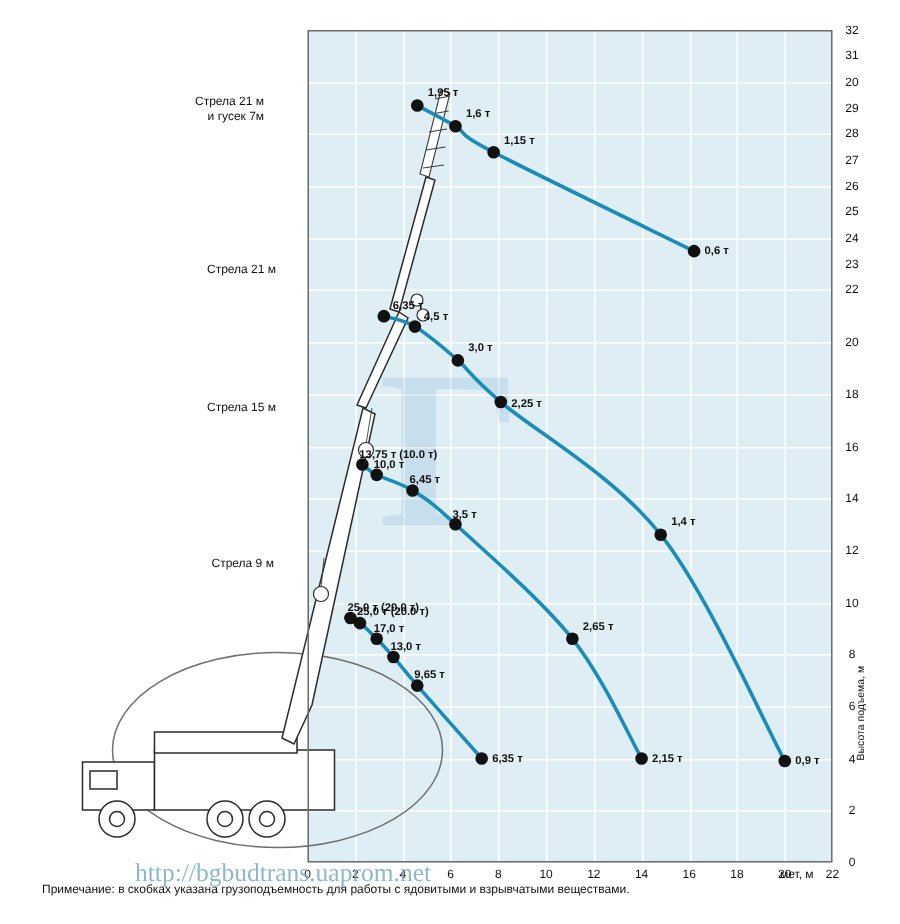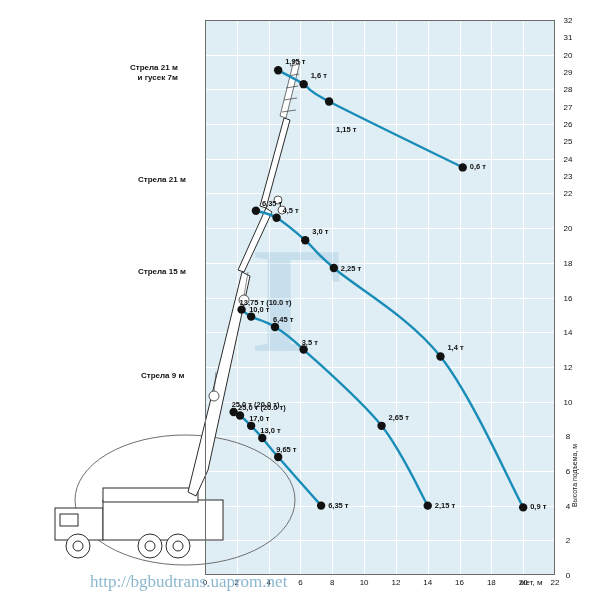--- a/index.html
+++ b/index.html
@@ -20,21 +20,21 @@
   .xtick-row{position:absolute;left:205px;top:578px;width:352px;height:14px;}
 
   .ylabel{position:absolute;left:578px;top:500px;font-size:7px;color:#111;
           transform:rotate(-90deg);transform-origin:left bottom;white-space:nowrap;}
   .xlabel{position:absolute;left:520px;top:578px;font-size:8px;color:#111;}
 
   
   svg.overlay{position:absolute;left:0;top:0;width:600px;height:616px;}
 
   .pt-label{position:absolute;font-size:7.5px;color:#111;white-space:nowrap;font-weight:bold;}
-  .boom-label{position:absolute;font-size:8px;color:#111;font-weight:bold;text-align:right;line-height:10px;}
+  .boom-label{position:absolute;font-size:8px;color:#111;font-weight:normal;text-align:right;line-height:10px;}
 
   .note{position:absolute;left:28px;top:588px;font-size:8px;color:#111;white-space:nowrap;}
 
   .watermark{position:absolute;left:300px;top:300px;transform:translate(-50%,-50%);
              font-size:150px;color:rgba(40,120,175,0.13);font-weight:bold;font-family:"Liberation Serif",serif;}
   .wm-url{position:absolute;left:90px;top:572px;font-size:17px;color:rgba(120,170,200,0.85);
           font-family:"Liberation Serif",serif;white-space:nowrap;}
 </style>
 </head>
 <body>
@@ -205,21 +205,21 @@
       <div class="boom-label" style="left: 138px; top: 267px;">
         <div>Стрела 15 м</div>
       </div>
       <div class="boom-label" style="left: 141px; top: 371px;">
         <div>Стрела 9 м</div>
       </div>
     </div>
   <div id="ptlabels">
       <div class="pt-label" style="left: 285.182px; top: 57.2969px;">1,95 т</div>
       <div class="pt-label" style="left: 310.636px; top: 71.1719px;">1,6 т</div>
-      <div class="pt-label" style="left: 336.091px; top: 88.5156px; margin-top: 36px;">1,15 т</div>
+      <div class="pt-label" style="left: 336.091px; top: 88.5156px;">1,15 т</div>
       <div class="pt-label" style="left: 469.727px; top: 162.422px; text-align: center;">0,6 т</div>
       <div class="pt-label" style="left: 261.909px; top: 198.781px;">6,35 т</div>
       <div class="pt-label" style="left: 282.591px; top: 205.719px;">4,5 т</div>
       <div class="pt-label" style="left: 312.227px; top: 227.266px;">3,0 т</div>
       <div class="pt-label" style="left: 340.864px; top: 264px;">2,25 т</div>
       <div class="pt-label" style="left: 447.455px; top: 343.469px;">1,4 т</div>
       <div class="pt-label" style="left: 530.182px; top: 502.359px;">0,9 т</div>
       <div class="pt-label" style="left: 239.591px; top: 297.641px;">13,75 т (10.0 т)</div>
       <div class="pt-label" style="left: 249.136px; top: 304.578px;">10,0 т</div>
       <div class="pt-label" style="left: 273px; top: 314.984px;">6,45 т</div>
@@ -227,14 +227,15 @@
       <div class="pt-label" style="left: 388.591px; top: 412.844px;">2,65 т</div>
       <div class="pt-label" style="left: 434.727px; top: 500.625px;">2,15 т</div>
       <div class="pt-label" style="left: 231.636px; top: 399.969px;">25,0 т (20.0 т)</div>
       <div class="pt-label" style="left: 238px; top: 403.438px;">25,0 т (20.0 т)</div>
       <div class="pt-label" style="left: 249.136px; top: 413.844px;">17,0 т</div>
       <div class="pt-label" style="left: 260.273px; top: 425.984px;">13,0 т</div>
       <div class="pt-label" style="left: 276.182px; top: 445.062px;">9,65 т</div>
       <div class="pt-label" style="left: 328.136px; top: 500.625px;">6,35 т</div>
     </div>
 
+  <div class="note">Примечание: в скобках указана грузоподъемность для работы с ядовитыми и взрывчатыми веществами.</div>
   <div class="wm-url">http://bgbudtrans.uaprom.net</div>
 </div>
 
 </body></html>

